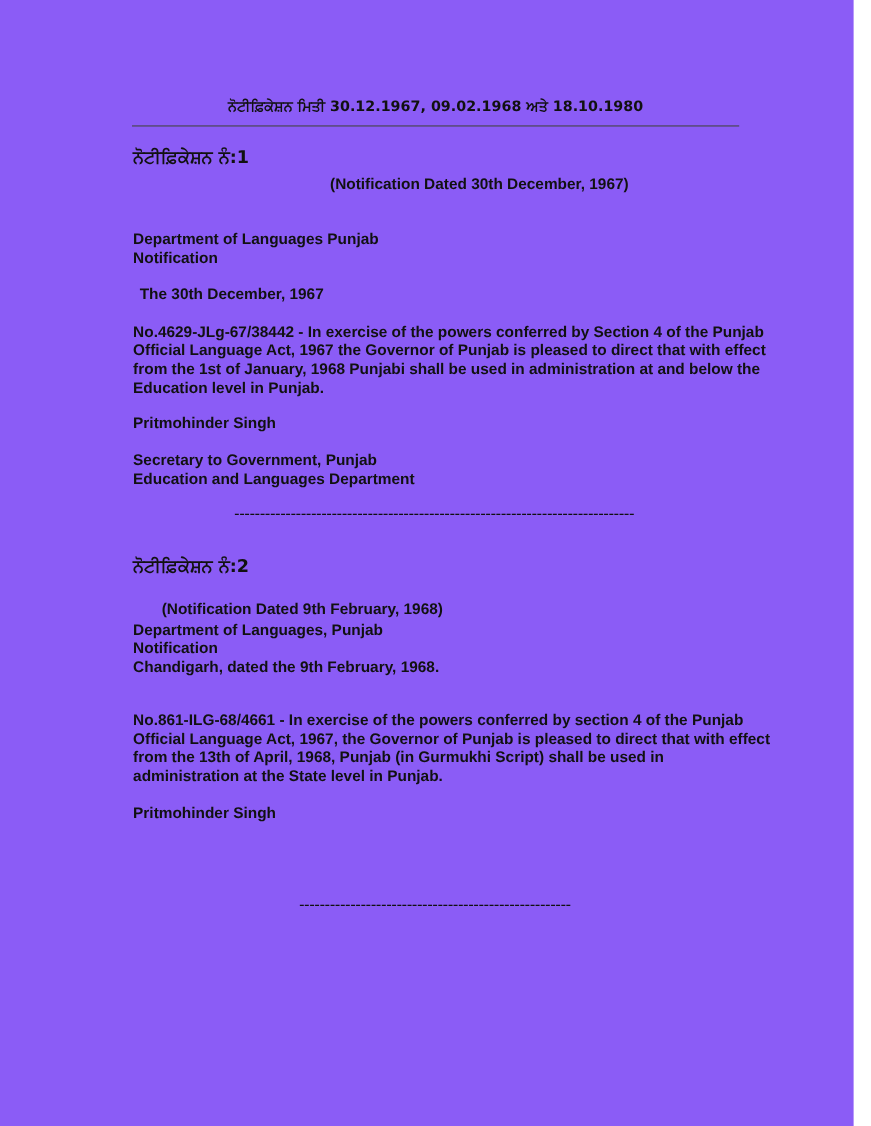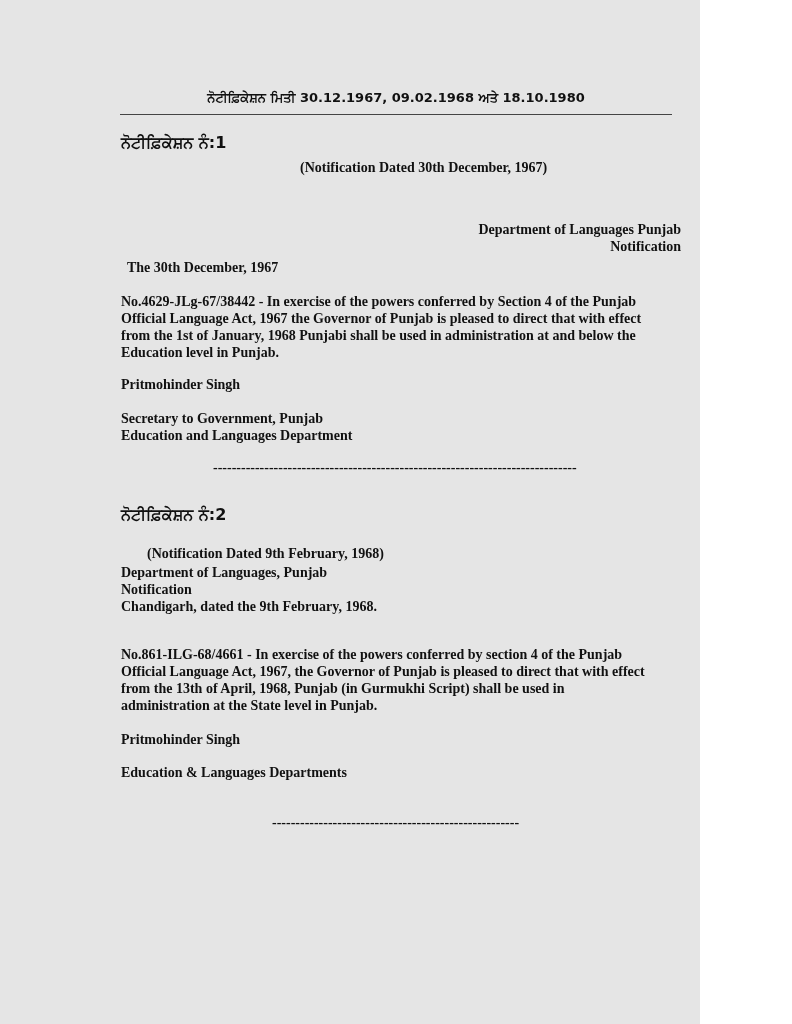--- a/index.html
+++ b/index.html
@@ -10,22 +10,22 @@
     body {
       width: 792px;
       height: 1024px;
       position: relative;
       overflow: hidden;
       color: #111111;
     }
     .page {
       position: absolute;
       left: 0; top: 0;
-      width: 700px; height: 1024px;
-      background: #e5e5e5;
+      width: 776px; height: 1024px;
+      background: #8b5cf6;
     }
     .abs {
       position: absolute;
       white-space: nowrap;
     }
     .title {
       left: 0;
       width: 792px;
       top: 90px;
       text-align: center;
@@ -43,21 +43,21 @@
       border-top: 1px solid #444444;
     }
     .gurmukhi-heading {
       font-family: "DejaVu Sans", "Liberation Sans", sans-serif;
       font-weight: bold;
       font-size: 16px;
       line-height: 16px;
       left: 121px;
     }
     .serif {
-      font-family: Liberation Serif, serif;
+      font-family: Liberation Sans, sans-serif;
       font-weight: bold;
       font-size: 14px;
       line-height: 17px;
     }
     .block {
       position: absolute;
       left: 121px;
       width: 560px;
     }
     .block .line {
@@ -78,21 +78,21 @@
 
 <div class="page">
 
   <div class="abs title">ਨੋਟੀਫ਼ਿਕੇਸ਼ਨ ਮਿਤੀ 30.12.1967, 09.02.1968 ਅਤੇ 18.10.1980</div>
   <div class="rule"></div>
 
   <div class="abs gurmukhi-heading" style="top:135px;">ਨੋਟੀਫ਼ਿਕੇਸ਼ਨ ਨੰ:1</div>
 
   <div class="abs serif" style="left:300px; top:159px;">(Notification Dated 30th December, 1967)</div>
 
-  <div class="block serif" style="top:221px;text-align:right;">
+  <div class="block serif" style="top:209px;">
     <span class="line">Department of Languages Punjab</span>
     <span class="line">Notification</span>
   </div>
 
   <div class="abs serif" style="left:127px; top:259px;">The 30th December, 1967</div>
 
   <div class="block serif" style="top:293px;">
     <span class="line">No.4629-JLg-67/38442 - In exercise of the powers conferred by Section 4 of the Punjab</span>
     <span class="line">Official Language Act, 1967 the Governor of Punjab is pleased to direct that with effect</span>
     <span class="line">from the 1st of January, 1968 Punjabi shall be used in administration at and below the</span>
@@ -121,18 +121,17 @@
   <div class="block serif" style="top:646px;">
     <span class="line">No.861-ILG-68/4661 - In exercise of the powers conferred by section 4 of the Punjab</span>
     <span class="line">Official Language Act, 1967, the Governor of Punjab is pleased to direct that with effect</span>
     <span class="line">from the 13th of April, 1968, Punjab (in Gurmukhi Script) shall be used in</span>
     <span class="line">administration at the State level in Punjab.</span>
   </div>
 
   <div class="abs serif" style="left:121px; top:731px;">Pritmohinder Singh</div>
 
   <div class="block serif" style="top:764px;">
-    <span class="line">Education &amp; Languages Departments</span>
   </div>
 
   <div class="abs dashes" style="left:272px; top:816px; width:248px;">-----------------------------------------------------</div>
 
 </div>
 
 </body></html>

